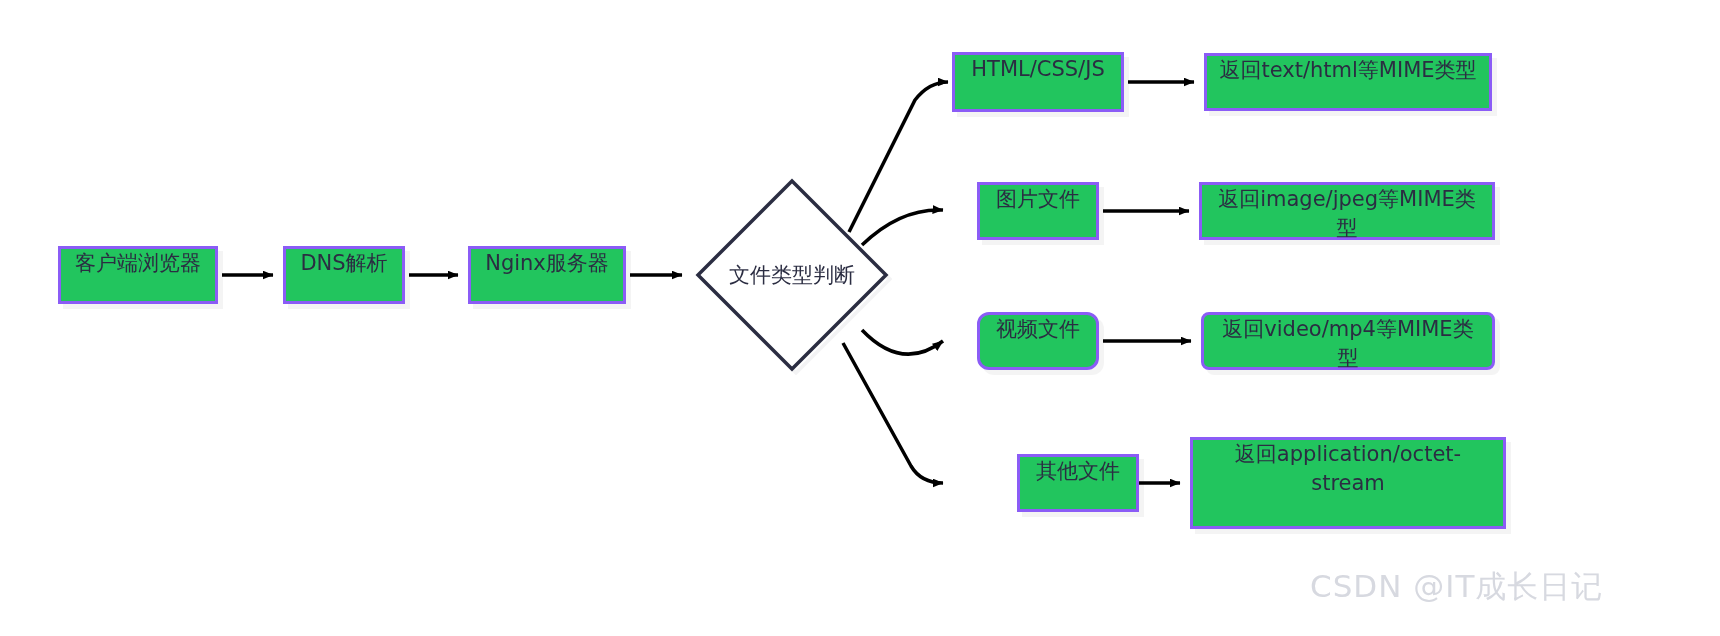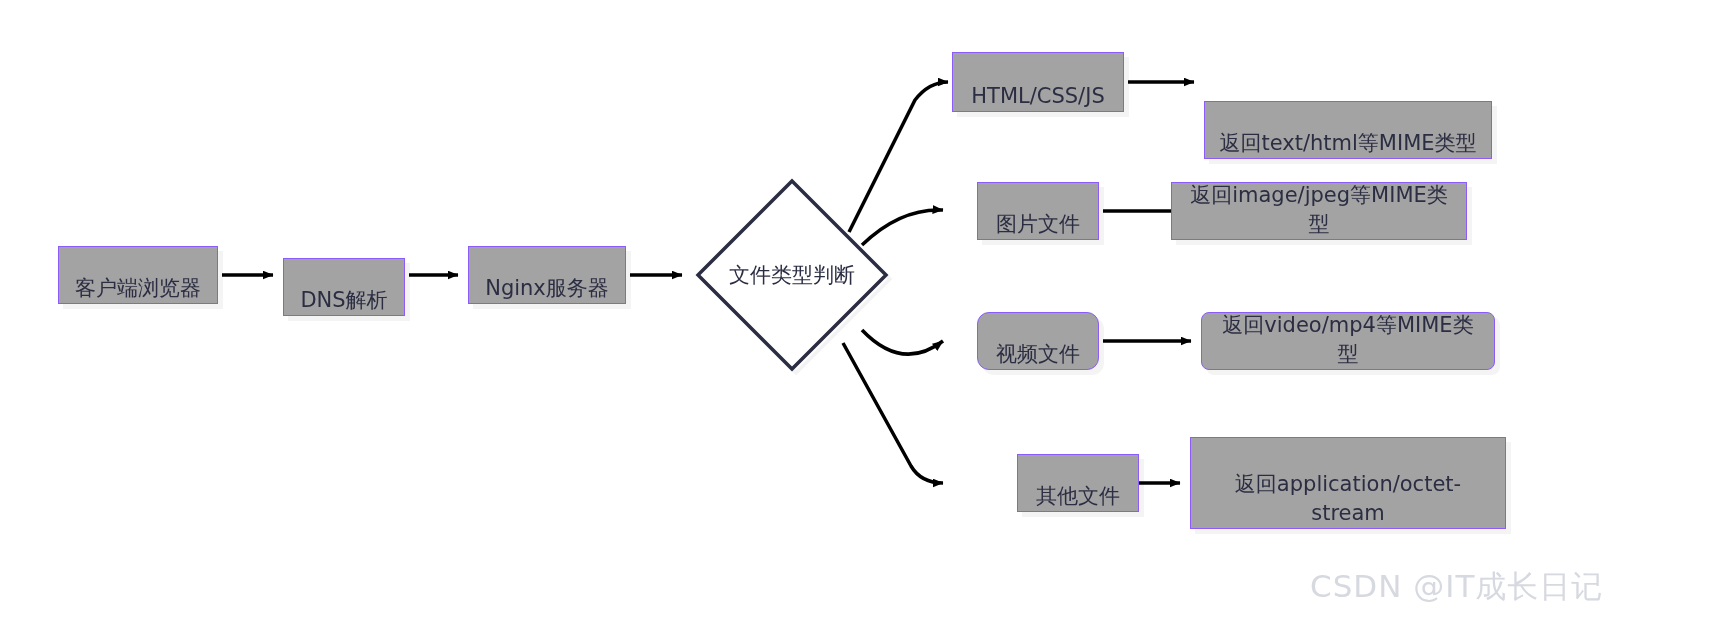--- a/index.html
+++ b/index.html
@@ -21,25 +21,25 @@
     position: absolute;
     left: 0;
     top: 0;
     width: 1720px;
     height: 636px;
     pointer-events: none;
   }
   .node {
     position: absolute;
     box-sizing: border-box;
-    border: 1px solid #8b5cf6;
-    background: #a3a3a3;
+    border: 3px solid #8b5cf6;
+    background: #22c55e;
     color: #2b2d42;
     display: flex;
-    align-items: flex-end;
+    align-items: flex-start;
     justify-content: center;
     text-align: center;
     line-height: 1.38;
     box-shadow: 5px 5px 0 0 rgba(0,0,0,0.045);
     font-size: 21px;
     padding: 0 10px;
   }
   .node-label {
     display: block;
     width: 100%;
@@ -106,21 +106,21 @@
     <line x1="1128" y1="82" x2="1194" y2="82" stroke="#000000" stroke-width="3.5" marker-end="url(#arrowhead)"></line>
     <line x1="1103" y1="211" x2="1189" y2="211" stroke="#000000" stroke-width="3.5" marker-end="url(#arrowhead)"></line>
     <line x1="1103" y1="341" x2="1191" y2="341" stroke="#000000" stroke-width="3.5" marker-end="url(#arrowhead)"></line>
     <line x1="1103" y1="483" x2="1180" y2="483" stroke="#000000" stroke-width="3.5" marker-end="url(#arrowhead)"></line>
   </svg>
 
   <div class="node" style="left:58px; top:246px; width:160px; height:58px;">
     <span class="node-label">客户端浏览器</span>
   </div>
 
-  <div class="node" style="left:283px; top:246px; width:122px; height:58px;margin-top:12px;">
+  <div class="node" style="left:283px; top:246px; width:122px; height:58px;">
     <span class="node-label">DNS解析</span>
   </div>
 
   <div class="node" style="left:468px; top:246px; width:158px; height:58px;">
     <span class="node-label">Nginx服务器</span>
   </div>
 
   <div class="diamond-wrap" style="left:692px; top:175px; width:200px; height:200px;">
     <svg class="diamond-shape" viewBox="0 0 200 200" width="200" height="200">
       <polygon points="100,6 194,100 100,194 6,100" fill="#ffffff" stroke="#2b2d42" stroke-width="3.5" transform="translate(4,4)" opacity="0.05"></polygon>
@@ -138,25 +138,25 @@
   </div>
 
   <div class="node" style="left:977px; top:312px; width:122px; height:58px;border-radius:12px;">
     <span class="node-label">视频文件</span>
   </div>
 
   <div class="node" style="left:977px; top:454px; width:122px; height:58px;margin-left:40px;">
     <span class="node-label">其他文件</span>
   </div>
 
-  <div class="node" style="left:1204px; top:53px; width:288px; height:58px;margin-top:48px;">
+  <div class="node" style="left:1204px; top:53px; width:288px; height:58px;">
     <span class="node-label">返回text/html等MIME类型</span>
   </div>
 
-  <div class="node" style="left:1171px; top:182px; width:296px; height:58px;">
+  <div class="node" style="left:1199px; top:182px; width:296px; height:58px;">
     <span class="node-label">返回image/jpeg等MIME类型</span>
   </div>
 
   <div class="node" style="left:1201px; top:312px; width:294px; height:58px;border-radius:8px;">
     <span class="node-label">返回video/mp4等MIME类型</span>
   </div>
 
   <div class="node" style="left:1190px; top:437px; width:316px; height:92px;">
     <span class="node-label">返回application/octet-
 stream</span>

